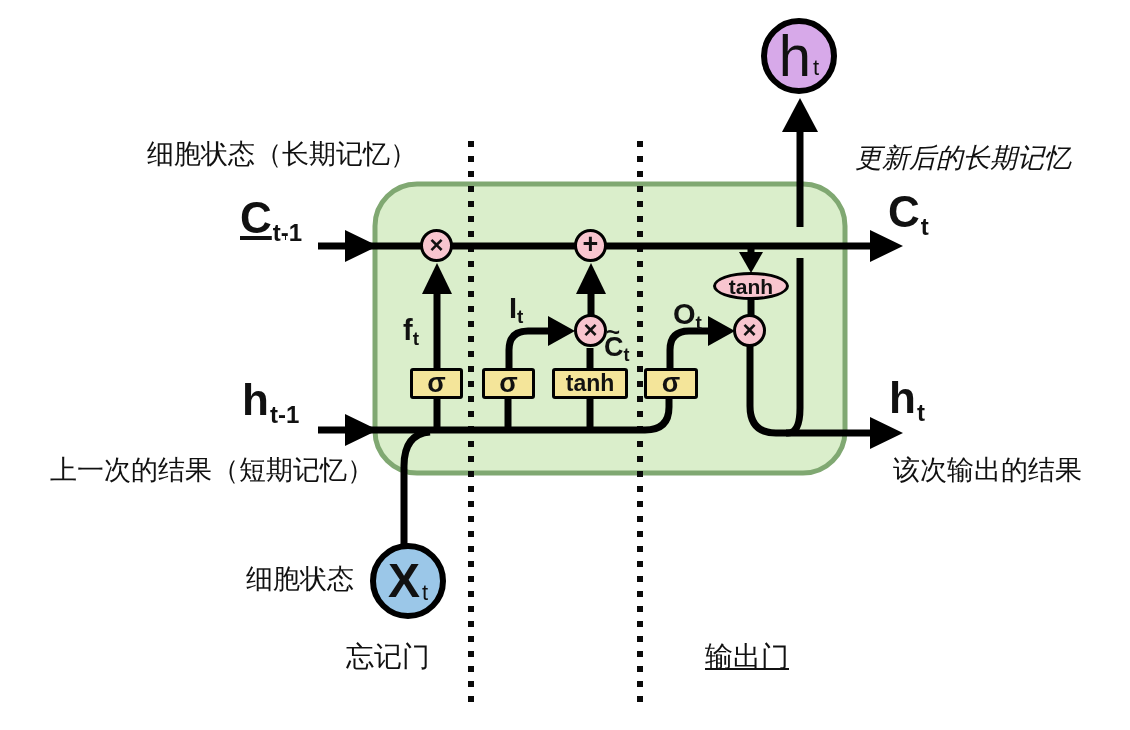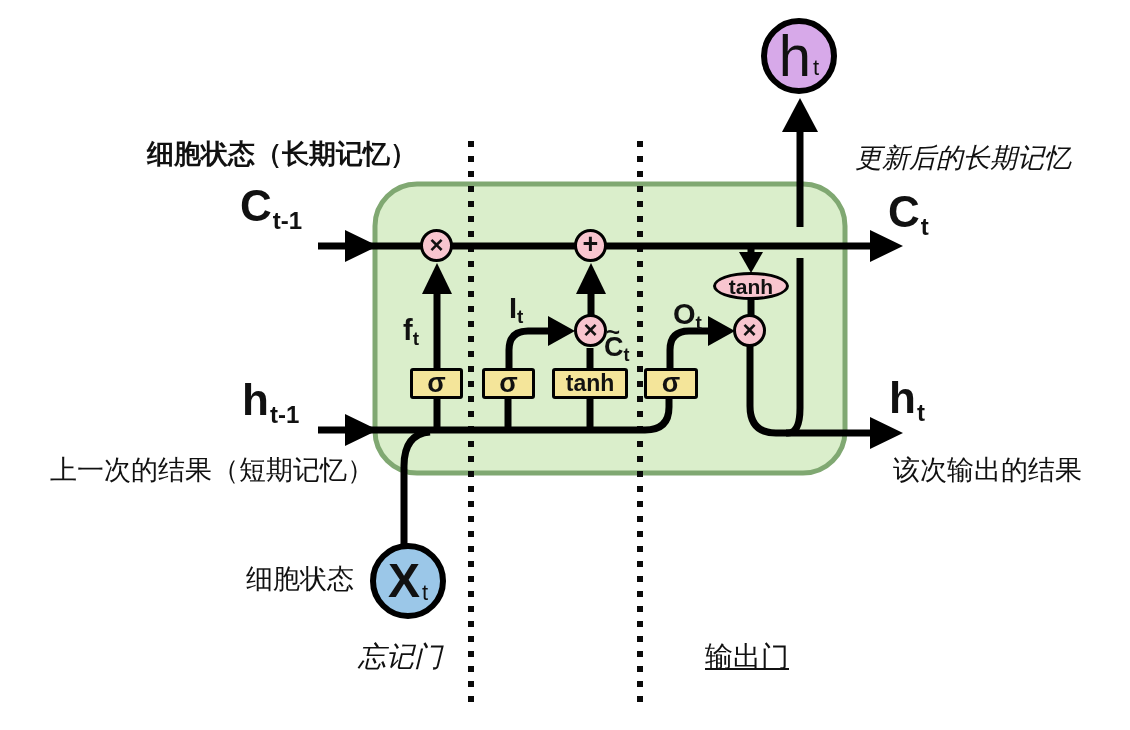--- a/index.html
+++ b/index.html
@@ -116,30 +116,30 @@
 
   <div class="node bigcircle purple" style="left:761px;top:18px;width:76px;height:76px;">
     <span class="main-pur">h</span>
       <span class="csub">t</span>
   </div>
   <div class="node bigcircle blue" style="left:370px;top:543px;width:76px;height:76px;">
     <span class="main-blu">X</span>
       <span class="csub">t</span>
   </div>
 
-  <div class="lbl note" style="left:147px;top:139px;font-weight:bold;">细胞状态（长期记忆）</div>
+  <div class="lbl note" style="left:147px;top:139px;">细胞状态（长期记忆）</div>
   <div class="lbl note" style="left:855px;top:143px;font-style:italic;">更新后的长期记忆</div>
   <div class="lbl note" style="left:893px;top:455px;">该次输出的结果</div>
   <div class="lbl note" style="left:50px;top:455px;">上一次的结果（短期记忆）</div>
   <div class="lbl note" style="left:246px;top:564px;">细胞状态</div>
 
-  <div class="lbl gatelbl" style="left:340px;top:641px;font-style:italic;">忘记门</div>
+  <div class="lbl gatelbl" style="left:328px;top:641px;">忘记门</div>
   <div class="lbl gatelbl" style="left:687px;top:641px;text-decoration:underline;">输出门</div>
 
-  <div class="lbl biglbl" style="left:240px;top:184px;"><span>C</span><span class="bigsub">t-1</span></div>
+  <div class="lbl biglbl" style="left:240px;top:196px;text-decoration:underline;"><span>C</span><span class="bigsub">t-1</span></div>
   <div class="lbl biglbl" style="left:242px;top:378px;"><span>h</span><span class="bigsub">t-1</span></div>
   <div class="lbl biglbl" style="left:888px;top:190px;"><span>C</span><span class="bigsub">t</span></div>
   <div class="lbl biglbl" style="left:889px;top:376px;"><span>h</span><span class="bigsub">t</span></div>
 
   <div class="lbl smlbl" style="left:403px;top:316px;"><span>f</span><span class="smsub">t</span></div>
   <div class="lbl smlbl" style="left:509px;top:294px;"><span>I</span><span class="smsub">t</span></div>
   <div class="lbl smlbl" style="left:673px;top:300px;"><span>O</span><span class="smsub">t</span></div>
 
   <div class="lbl cand" style="left:604px;top:334px;">
     <span class="tilde">~</span><span>C</span><span class="smsub" style="font-size:18px;">t</span>

